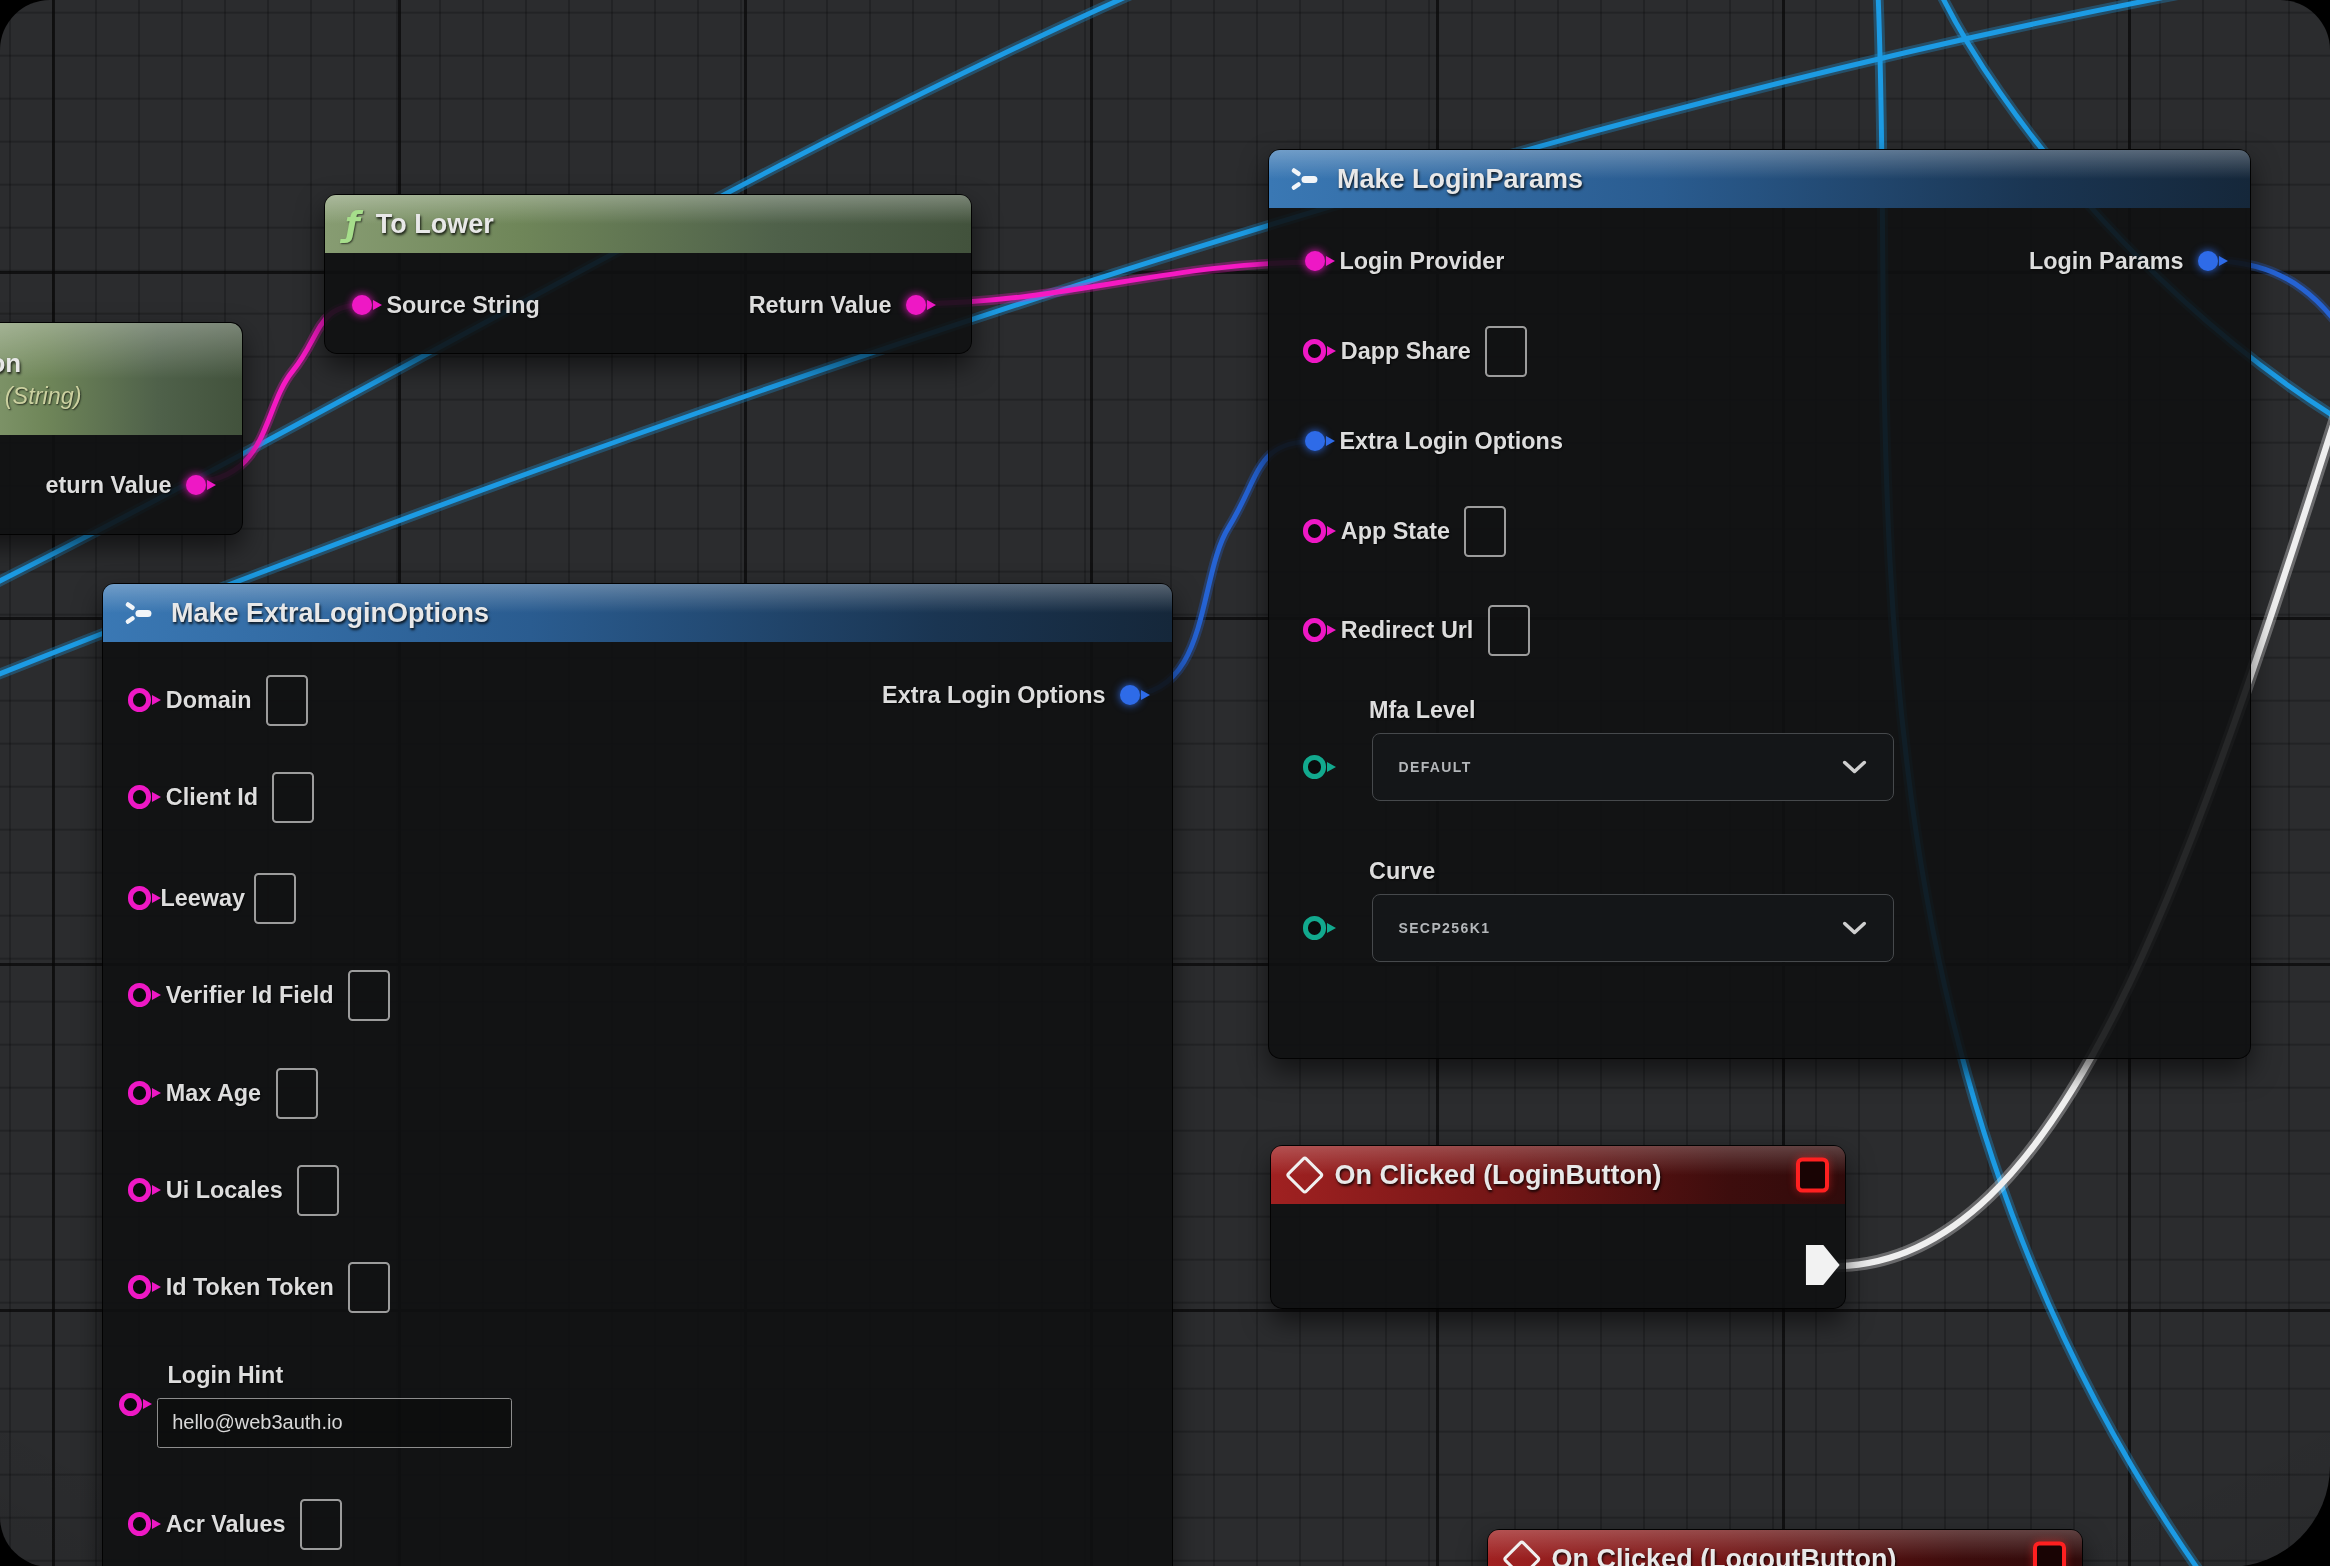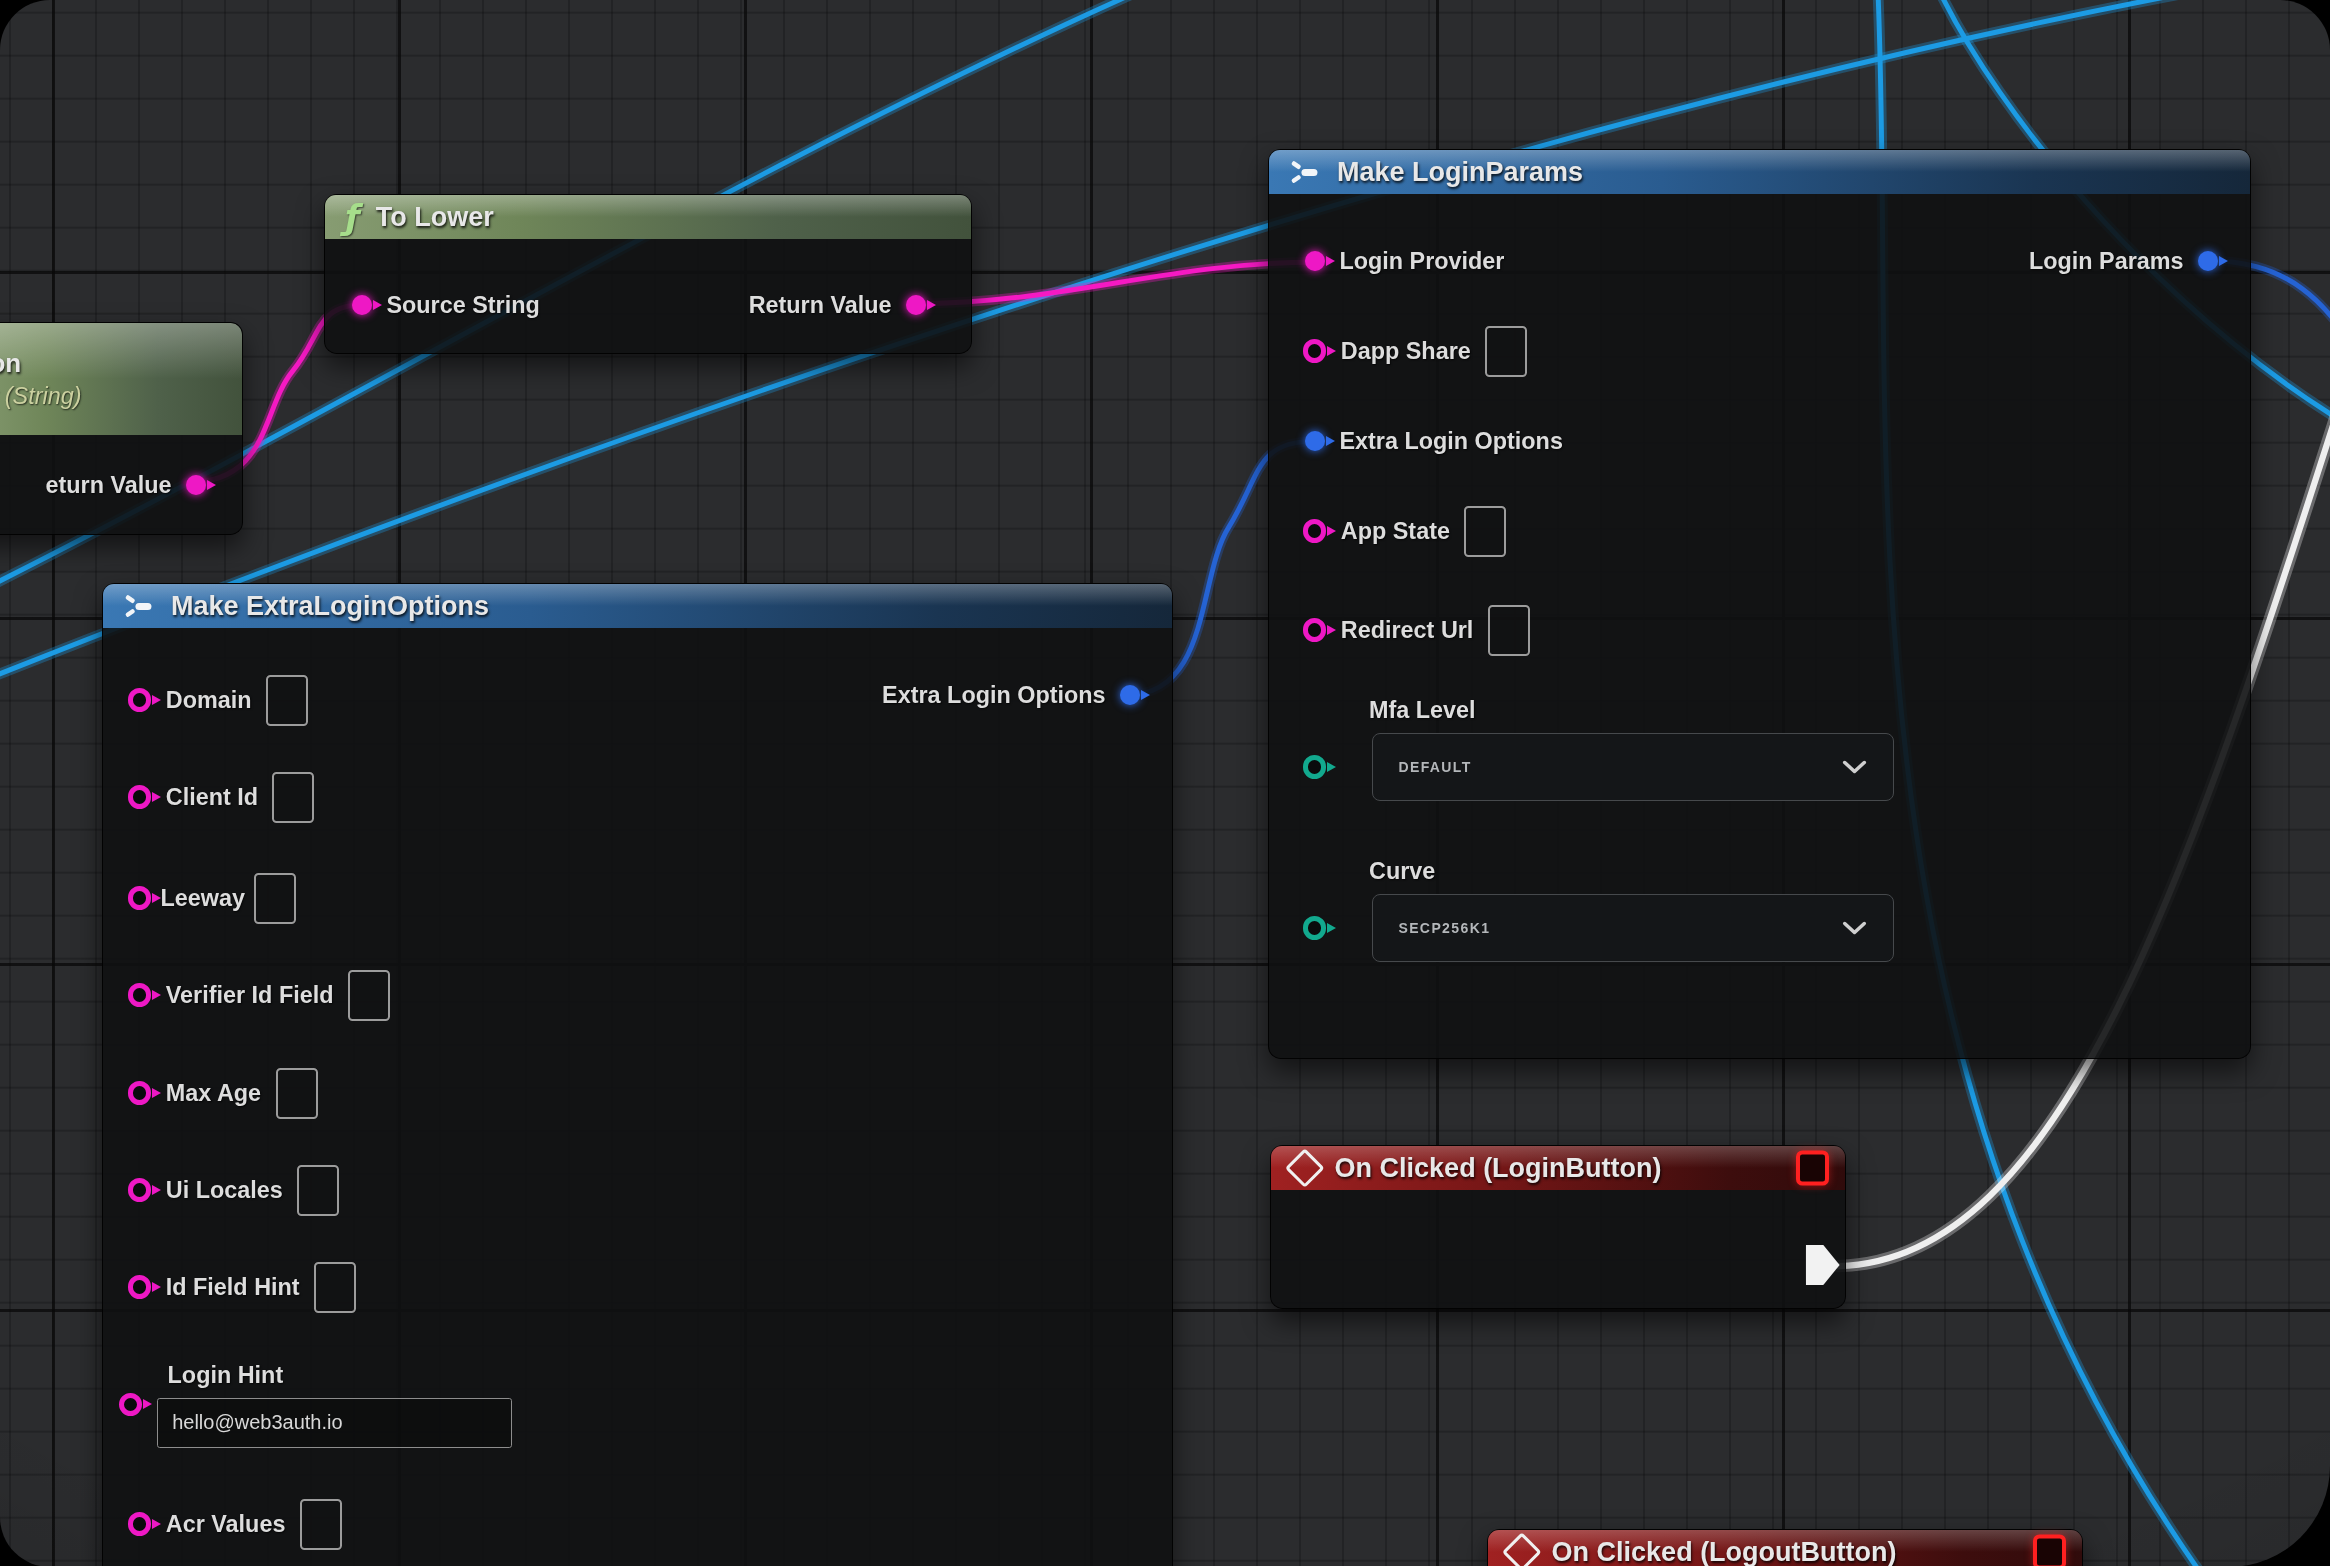--- a/index.html
+++ b/index.html
@@ -17,21 +17,21 @@
   .vignette{position:absolute;inset:0;pointer-events:none;
     background:radial-gradient(130% 120% at 50% 42%, rgba(0,0,0,0) 55%, rgba(0,0,0,.40) 100%);}
   svg.wires{position:absolute;inset:0;z-index:1;}
   .wire-glow{fill:none;stroke-linecap:round;opacity:.32;}
   .wire{fill:none;stroke-linecap:round;}
 
   
   .node{position:absolute;z-index:2;background:rgba(16,17,18,0.90);
         border-radius:12.6px;border:1.8px solid rgba(0,0,0,.85);
         box-shadow:0 12.6px 27px rgba(0,0,0,.55);}
-  .header{height:44px;display:flex;align-items:center;gap:16px;padding:0 20px;
+  .header{height:58px;display:flex;align-items:center;gap:16px;padding:0 20px;
           border-radius:10.8px 10.8px 0 0;position:relative;}
   .header .title{font-weight:bold;font-size:27px;color:#e8e8e8;white-space:nowrap;
           text-shadow:0.9px 1.8px 2.7px rgba(0,0,0,.85);}
   .header.green{background:
       linear-gradient(180deg, rgba(255,255,255,.30), rgba(255,255,255,0) 50%),
       linear-gradient(90deg,#879c72,#6f8659 30%,#4f614a 70%,#42523c);}
   .header.blue{background:
       linear-gradient(180deg, rgba(255,255,255,.28), rgba(255,255,255,0) 50%),
       linear-gradient(90deg,#3a78b4,#2a5c90 40%,#1a3552 78%,#15273a);}
   .header.red{background:
@@ -206,21 +206,21 @@
       <span class="pin hollow pink">
           <span class="c"></span>
         </span>
       <span class="label">Ui Locales</span>
       <span class="vbox"></span>
     </div>
     <div class="row" style="left:25px;top:678px;">
       <span class="pin hollow pink">
           <span class="c"></span>
         </span>
-      <span class="label">Id Field Hint</span>
+      <span class="label">Id Token Token</span>
       <span class="vbox"></span>
     </div>
     <div class="row" style="left:16px;top:762px;height:117px;">
       <span class="pin hollow pink">
           <span class="c"></span>
         </span>
       <span class="lh-col">
         <span class="label">Login Hint</span>
         <span class="text-input">hello@web3auth.io</span>
       </span>

